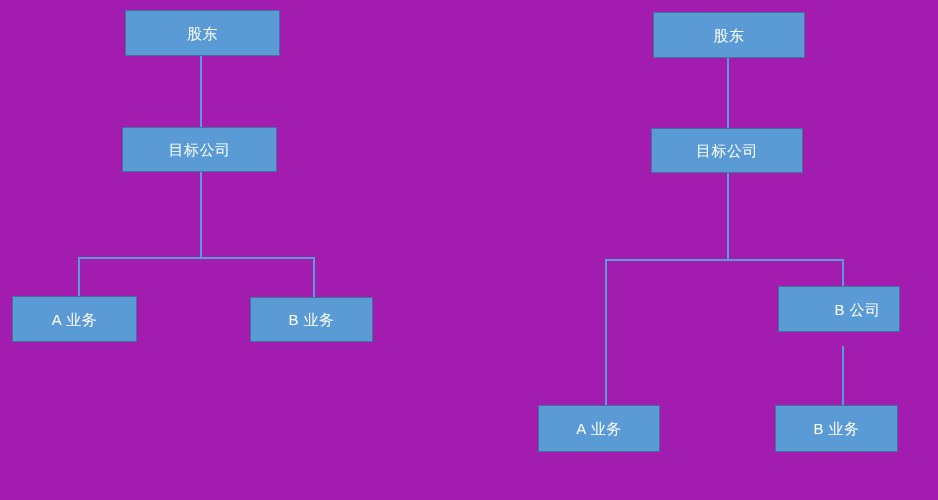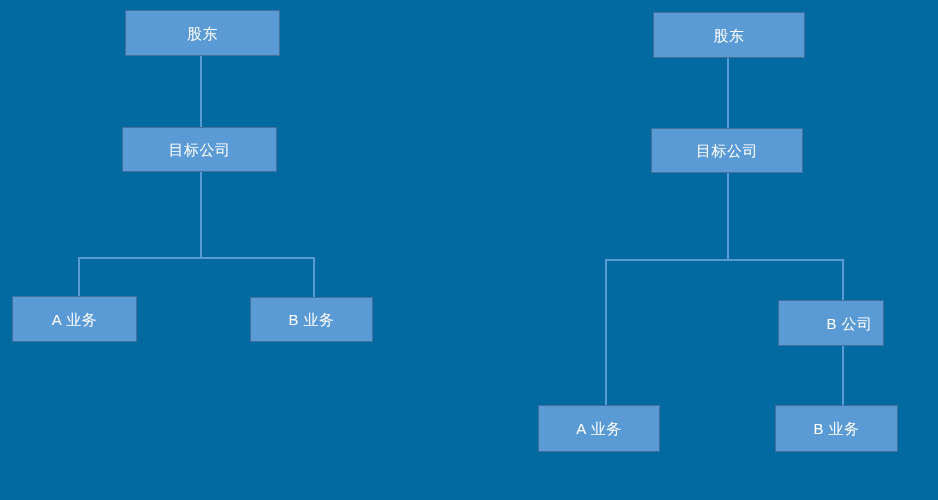--- a/index.html
+++ b/index.html
@@ -7,21 +7,21 @@
     padding: 0;
     background: #ffffff;
   }
   body {
     font-family: "Liberation Sans", "DejaVu Sans", sans-serif;
   }
   #canvas {
     position: relative;
     width: 938px;
     height: 500px;
-    background: #0369a1;
+    background: #a21caf;
     overflow: hidden;
   }
   .diagram {
     position: absolute;
     top: 0;
     left: 0;
     width: 938px;
     height: 500px;
   }
   .node {
@@ -96,21 +96,21 @@
     <div class="connector conn-v" style="left:842px; top:346px; height:60px;"></div>
 
     <div class="node" style="left:653px; top:12px; width:152px; height:46px;">
       <span>股东</span>
     </div>
 
     <div class="node" style="left:651px; top:128px; width:152px; height:45px;">
       <span>目标公司</span>
     </div>
 
-    <div class="node" style="left:778px; top:300px; width:106px; height:46px;padding-left:37px;">
+    <div class="node" style="left:778px; top:286px; width:122px; height:46px;padding-left:37px;">
       <span>B 公司</span>
     </div>
 
     <div class="node" style="left:538px; top:405px; width:122px; height:47px;">
       <span>A 业务</span>
     </div>
 
     <div class="node" style="left:775px; top:405px; width:123px; height:47px;">
       <span>B 业务</span>
     </div>

